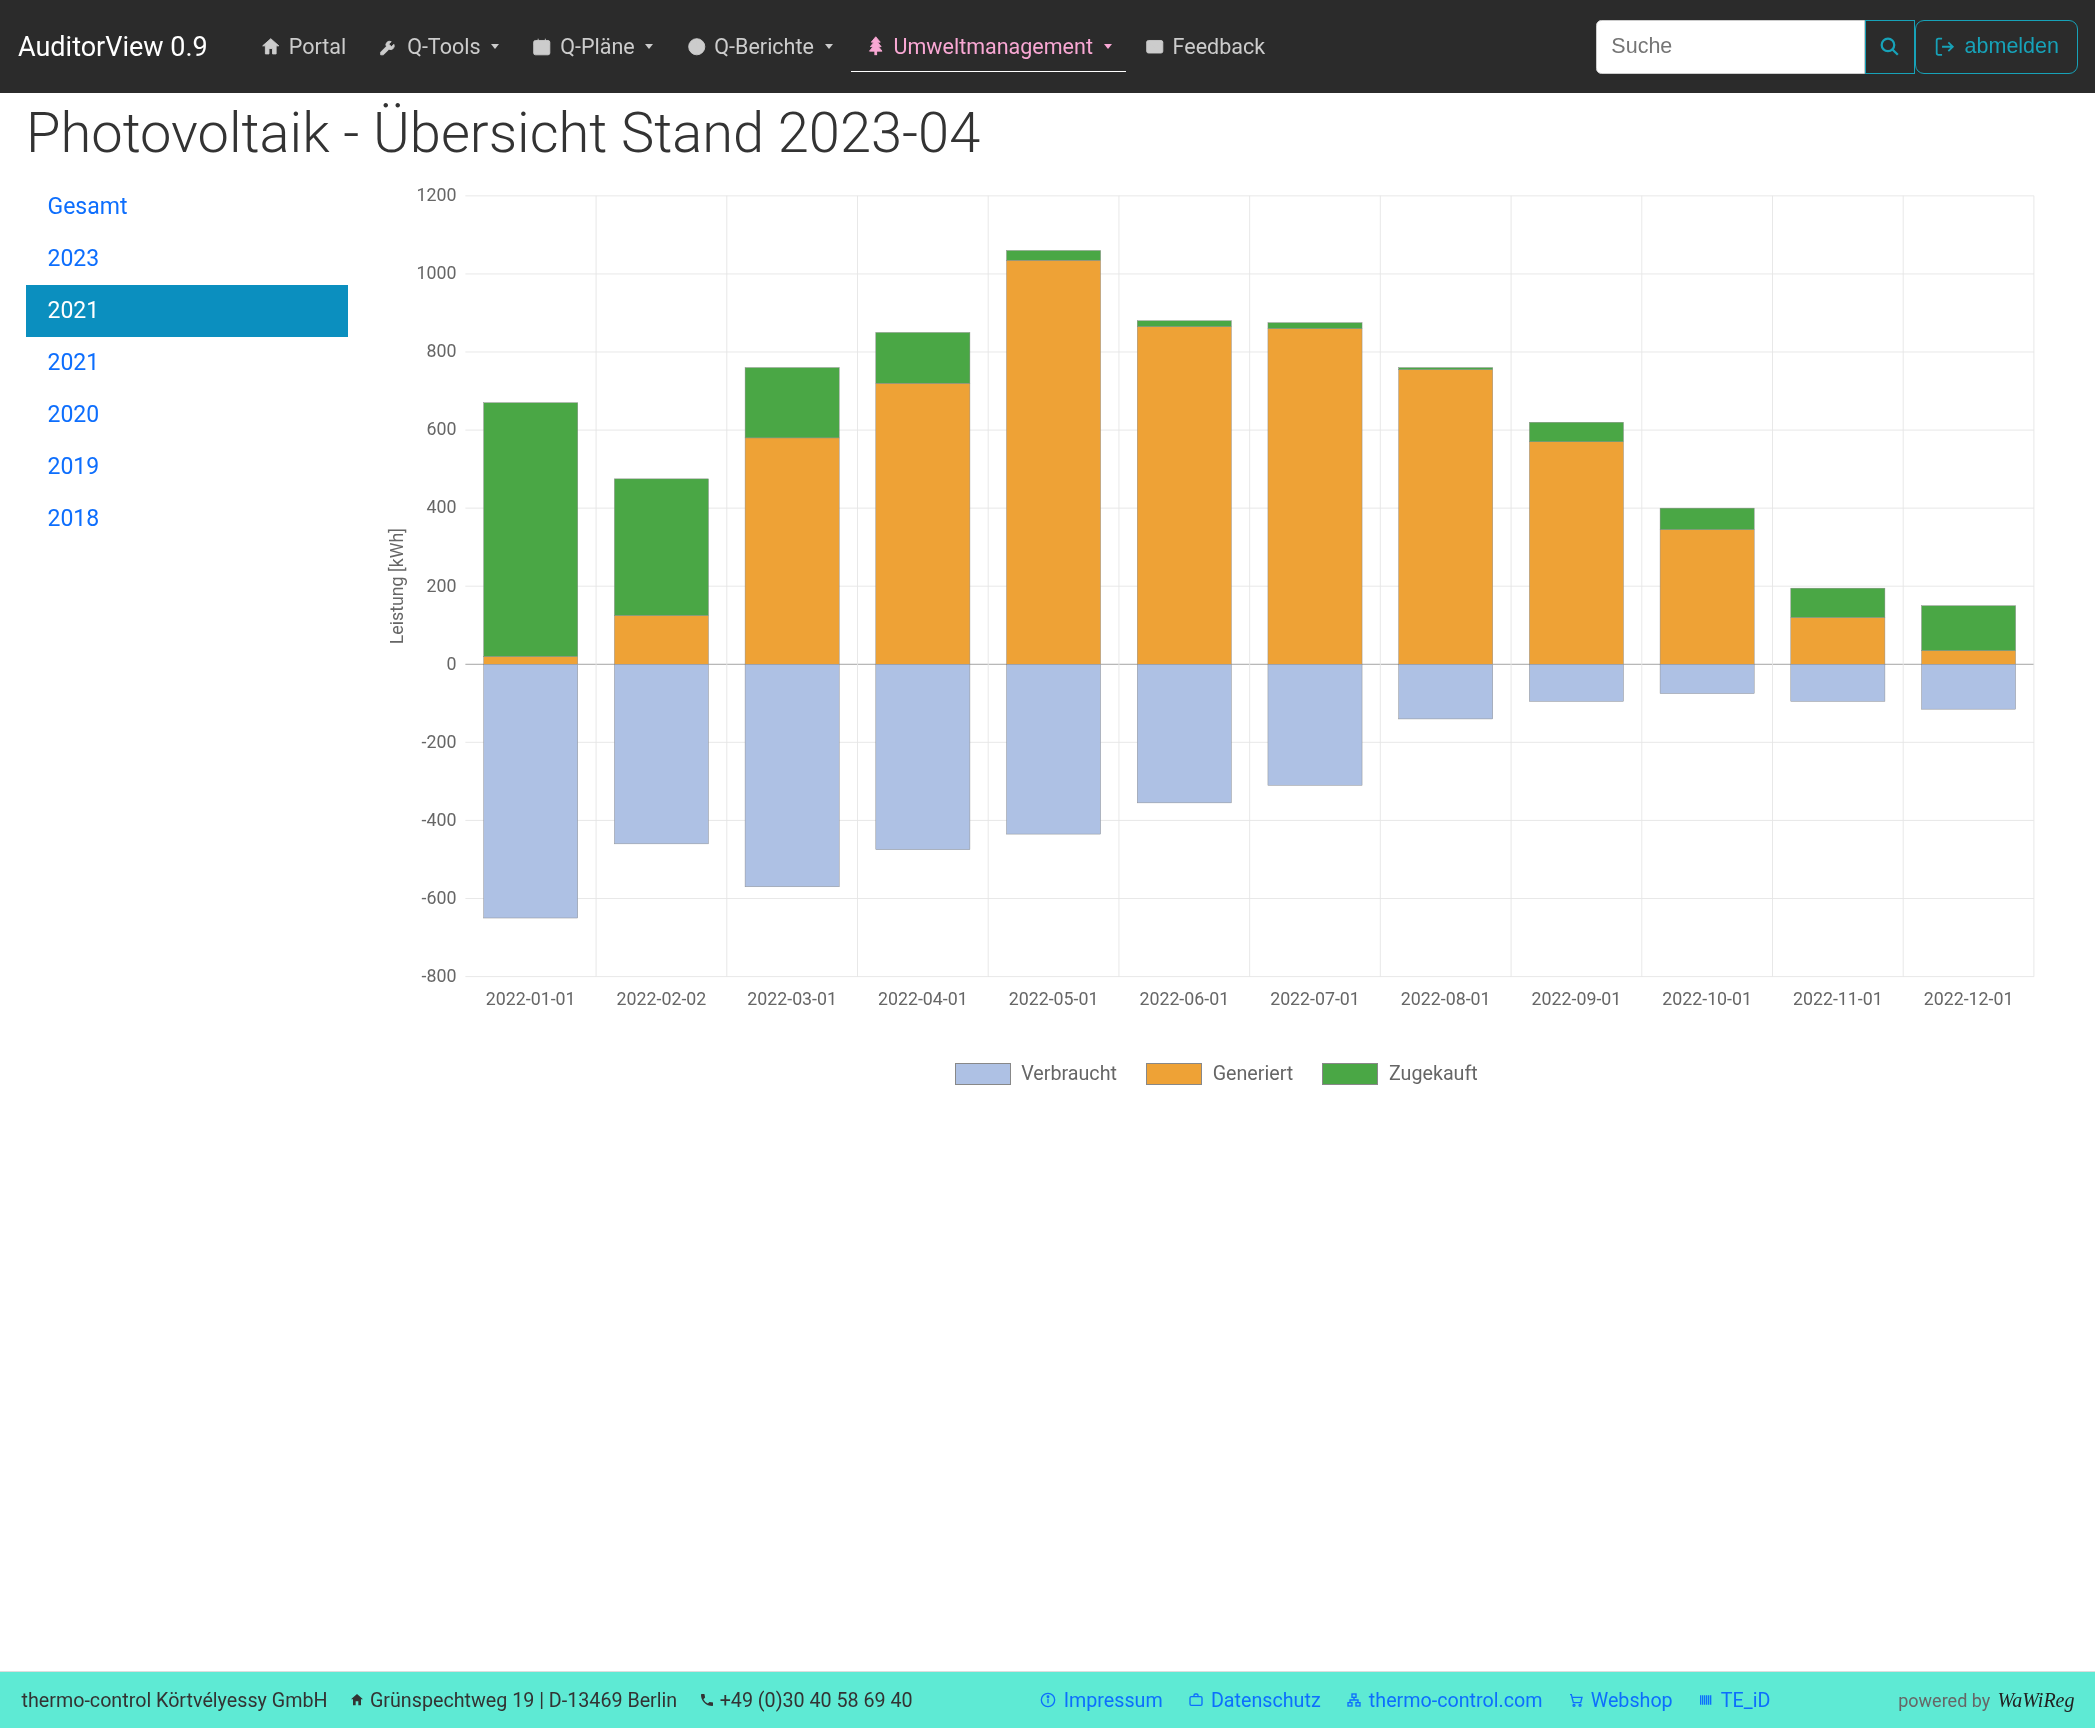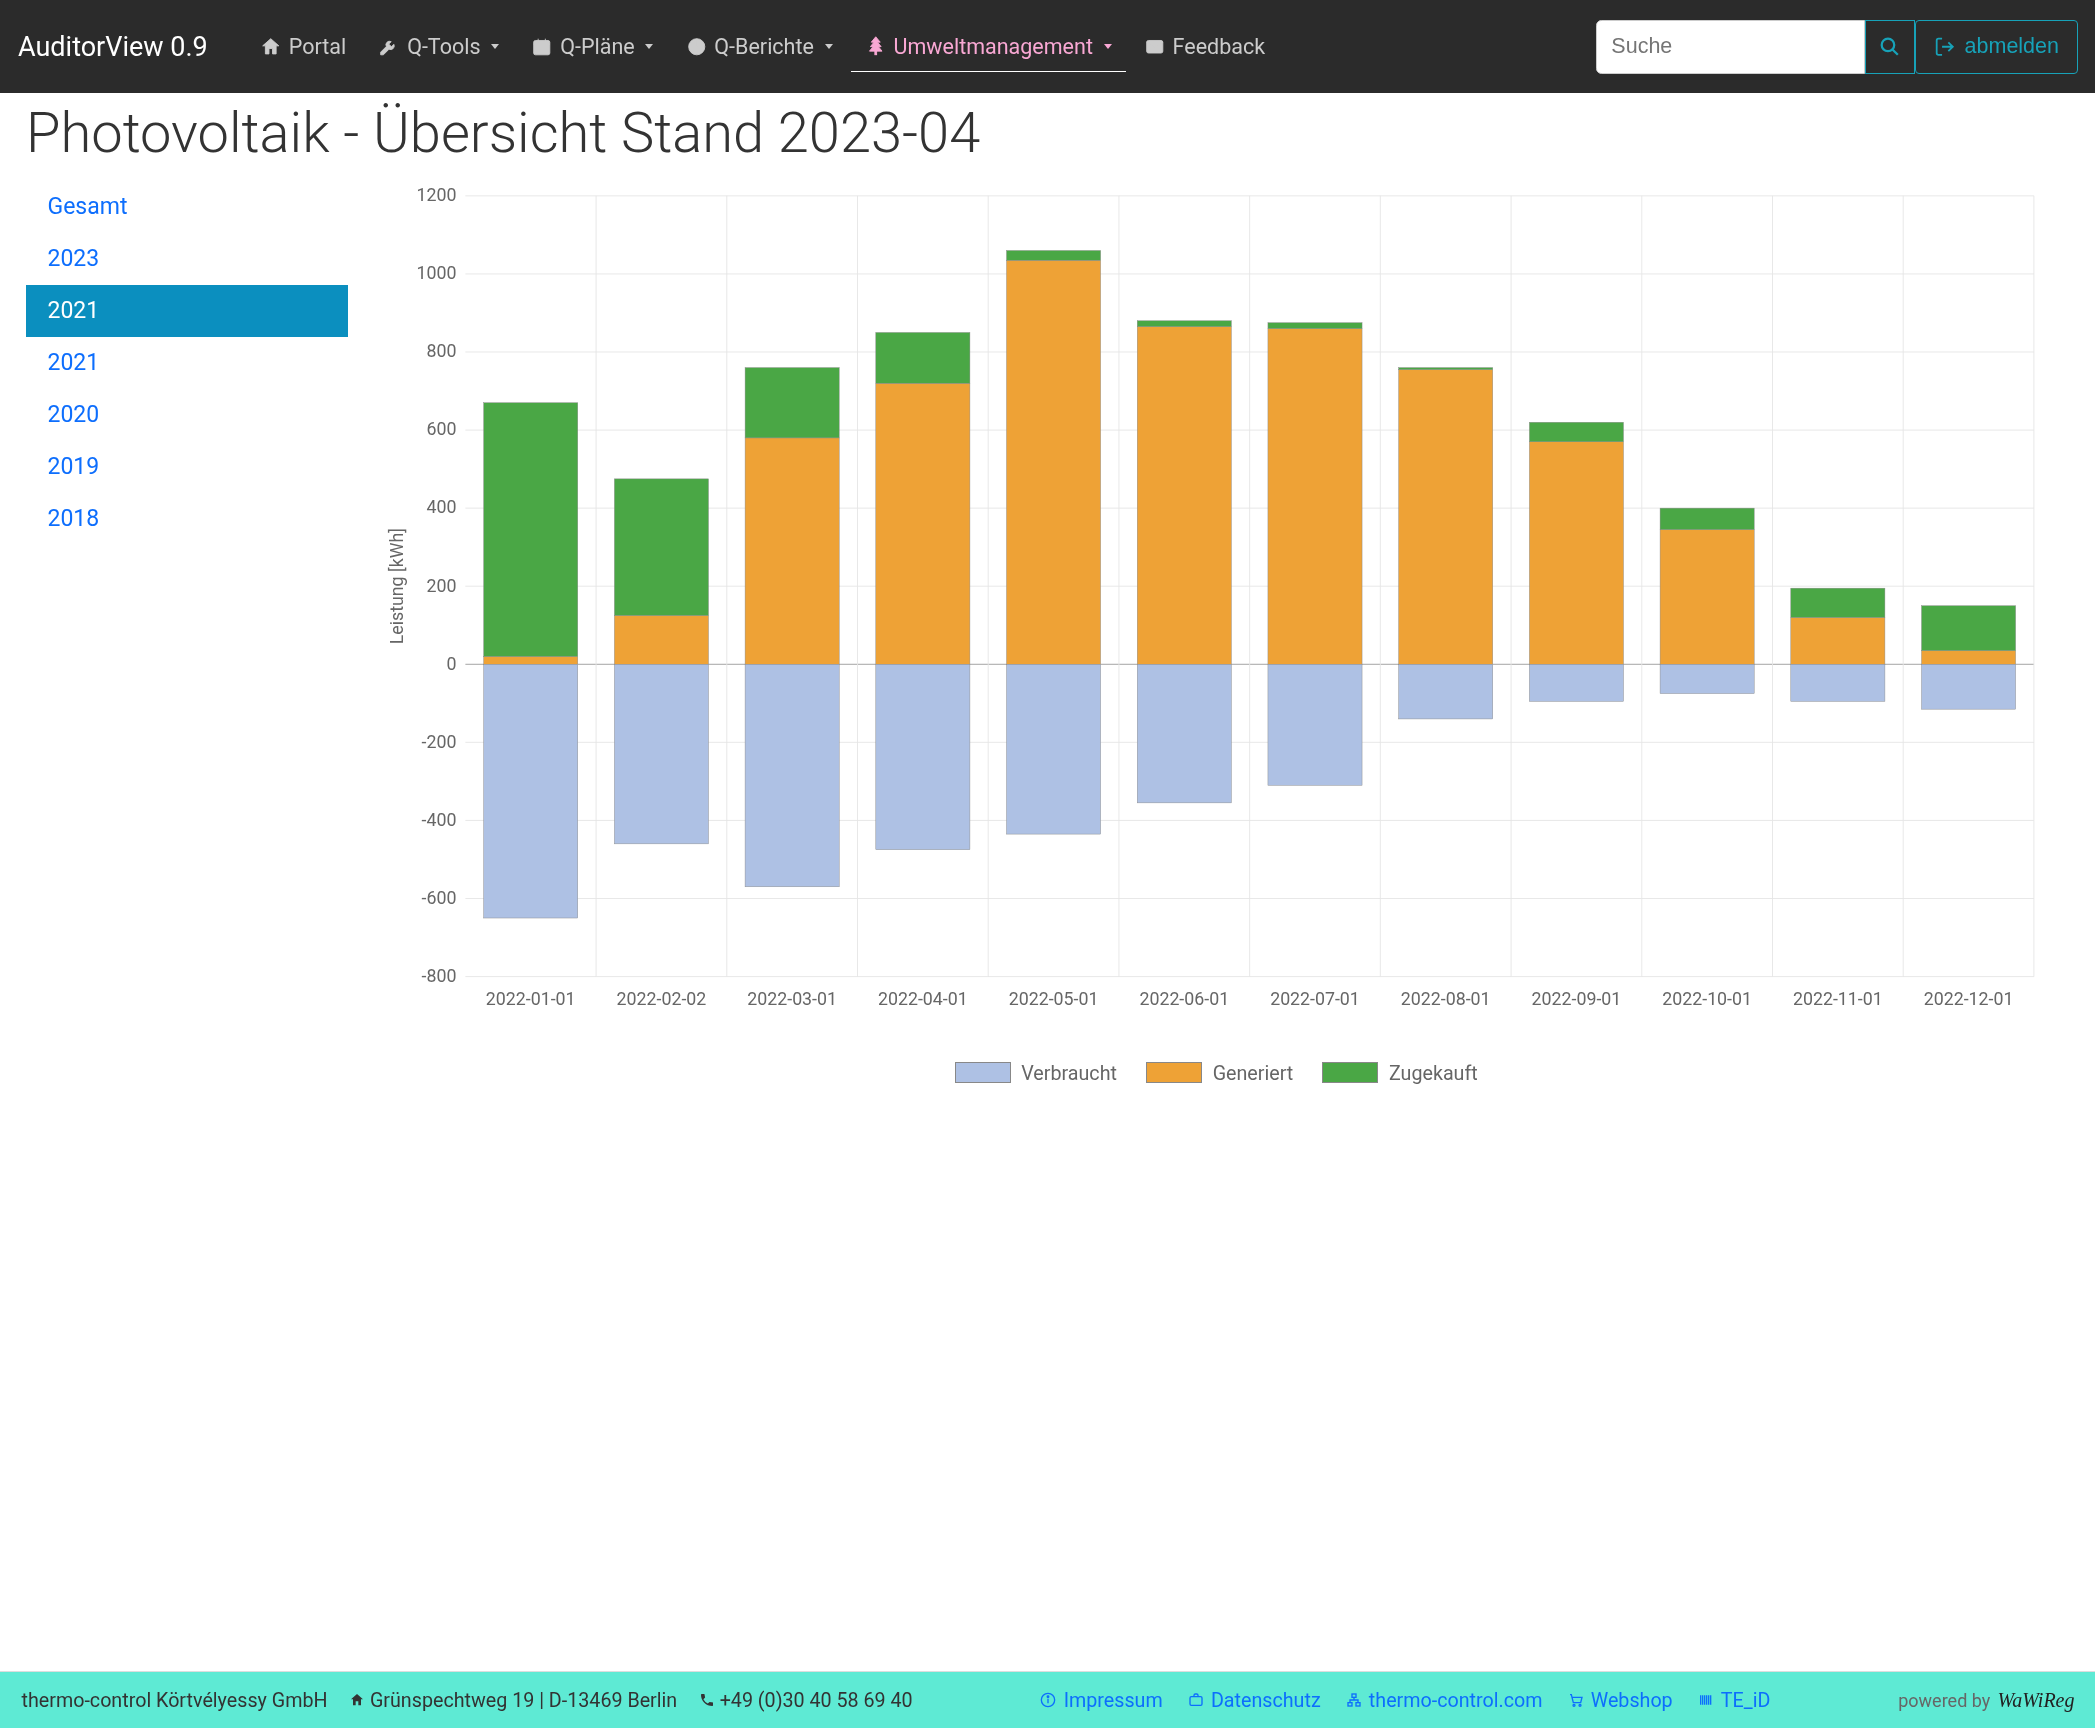--- a/index.html
+++ b/index.html
@@ -6,35 +6,35 @@
 body{font-family:-apple-system,BlinkMacSystemFont,"Segoe UI",Roboto,"Helvetica Neue",Arial,sans-serif;font-size:12.5px;color:#333;width:2096px;height:1728px;display:flex;flex-direction:column;overflow:hidden;transform-origin:top left}
 .navbar{background:#2b2b2b;color:#ccc;display:flex;align-items:center;padding:0 18px;height:93px;font-size:21.5px}
 .navbar-brand{color:#fff;font-size:27px;font-weight:400;margin-right:38px;cursor:pointer}
 .nav-items{display:flex;gap:3.6px;flex:1}
 .nav-item{color:#ccc;padding:12.5px 14.3px;cursor:pointer;display:flex;align-items:center;gap:7.2px;font-size:21.5px}
 .nav-item.active{color:#f9a8d4;border-bottom:1.8px solid #fff}
 .caret{width:0;height:0;border-left:4.5px solid transparent;border-right:4.5px solid transparent;border-top:5.4px solid currentColor;margin-left:3.6px}
 .nav-right{display:flex;align-items:center;}
 .search-input{width:269px;height:54px;padding:7.2px 14.3px;font-size:21.5px;border:0.9px solid #ccc;border-radius:5.4px 0 0 5.4px}
 .search-btn{width:50px;height:54px;background:#2b2b2b;border:0.9px solid #17a2b8;color:#17a2b8;cursor:pointer;display:flex;align-items:center;justify-content:center;border-radius:0}
-.logout-btn{height:54px;padding:0 18px;background:#2b2b2b;border:0.9px solid #17a2b8;color:#17a2b8;cursor:pointer;display:flex;align-items:center;gap:9px;border-radius:4px;font-size:21.5px}
+.logout-btn{height:54px;padding:0 18px;background:#2b2b2b;border:0.9px solid #17a2b8;color:#17a2b8;cursor:pointer;display:flex;align-items:center;gap:9px;border-radius:9px;font-size:21.5px}
 .icon{display:inline-block;width:21.5px;height:21.5px}
 .main{flex:1;padding:0 26px;display:flex;flex-direction:column}
 .page-title{font-size:56px;font-weight:300;color:#333;margin:7.2px 0 7.2px 0}
 .content{display:flex;gap:14.3px;flex:1}
 .sidebar{width:322px;padding-top:7.2px}
 .year-list{list-style:none}
 .year-item{padding:12.5px 21.5px;color:#0d6efd;cursor:pointer;font-size:23px}
 .year-item.active{background:#0b8fbf;color:#fff}
 .chart-area{flex:1;position:relative;padding:0 18px 18px 18px}
 .chart-svg{width:100%;height:878px}
 .axis-text{font-size:20px;fill:#666}
 .ylabel{font-size:20px;fill:#666}
 .legend{display:flex;gap:29px;justify-content:center;margin-top:7.2px}
-.legend-item{display:flex;align-items:flex-start;gap:10.7px;font-size:19.7px;color:#666}
+.legend-item{display:flex;align-items:flex-end;gap:10.7px;font-size:19.7px;color:#666}
 .legend-swatch{width:56px;height:21.5px;border:0.9px solid #888}
 .footer{background:#5eead4;border-top:0.9px solid #ddd;display:flex;align-items:center;padding:10.7px 21.5px;height:57px;font-size:19.7px;color:#333}
 .footer-left{display:flex;gap:21.5px;align-items:center}
 .footer-center{flex:1;display:flex;gap:25px;justify-content:center}
 .footer-link{color:#0d6efd;cursor:pointer;display:flex;align-items:center;gap:7.2px}
 .footer-right{display:flex;align-items:center;gap:7.2px;color:#666}
 .powered-label{font-size:18px}
 .wawireg{font-family:Liberation Serif, serif;font-size:20px;font-style:italic;color:#222}
 .grid-line{stroke:#e5e5e5;stroke-width:1}
 .zero-line{stroke:#999;stroke-width:1}

